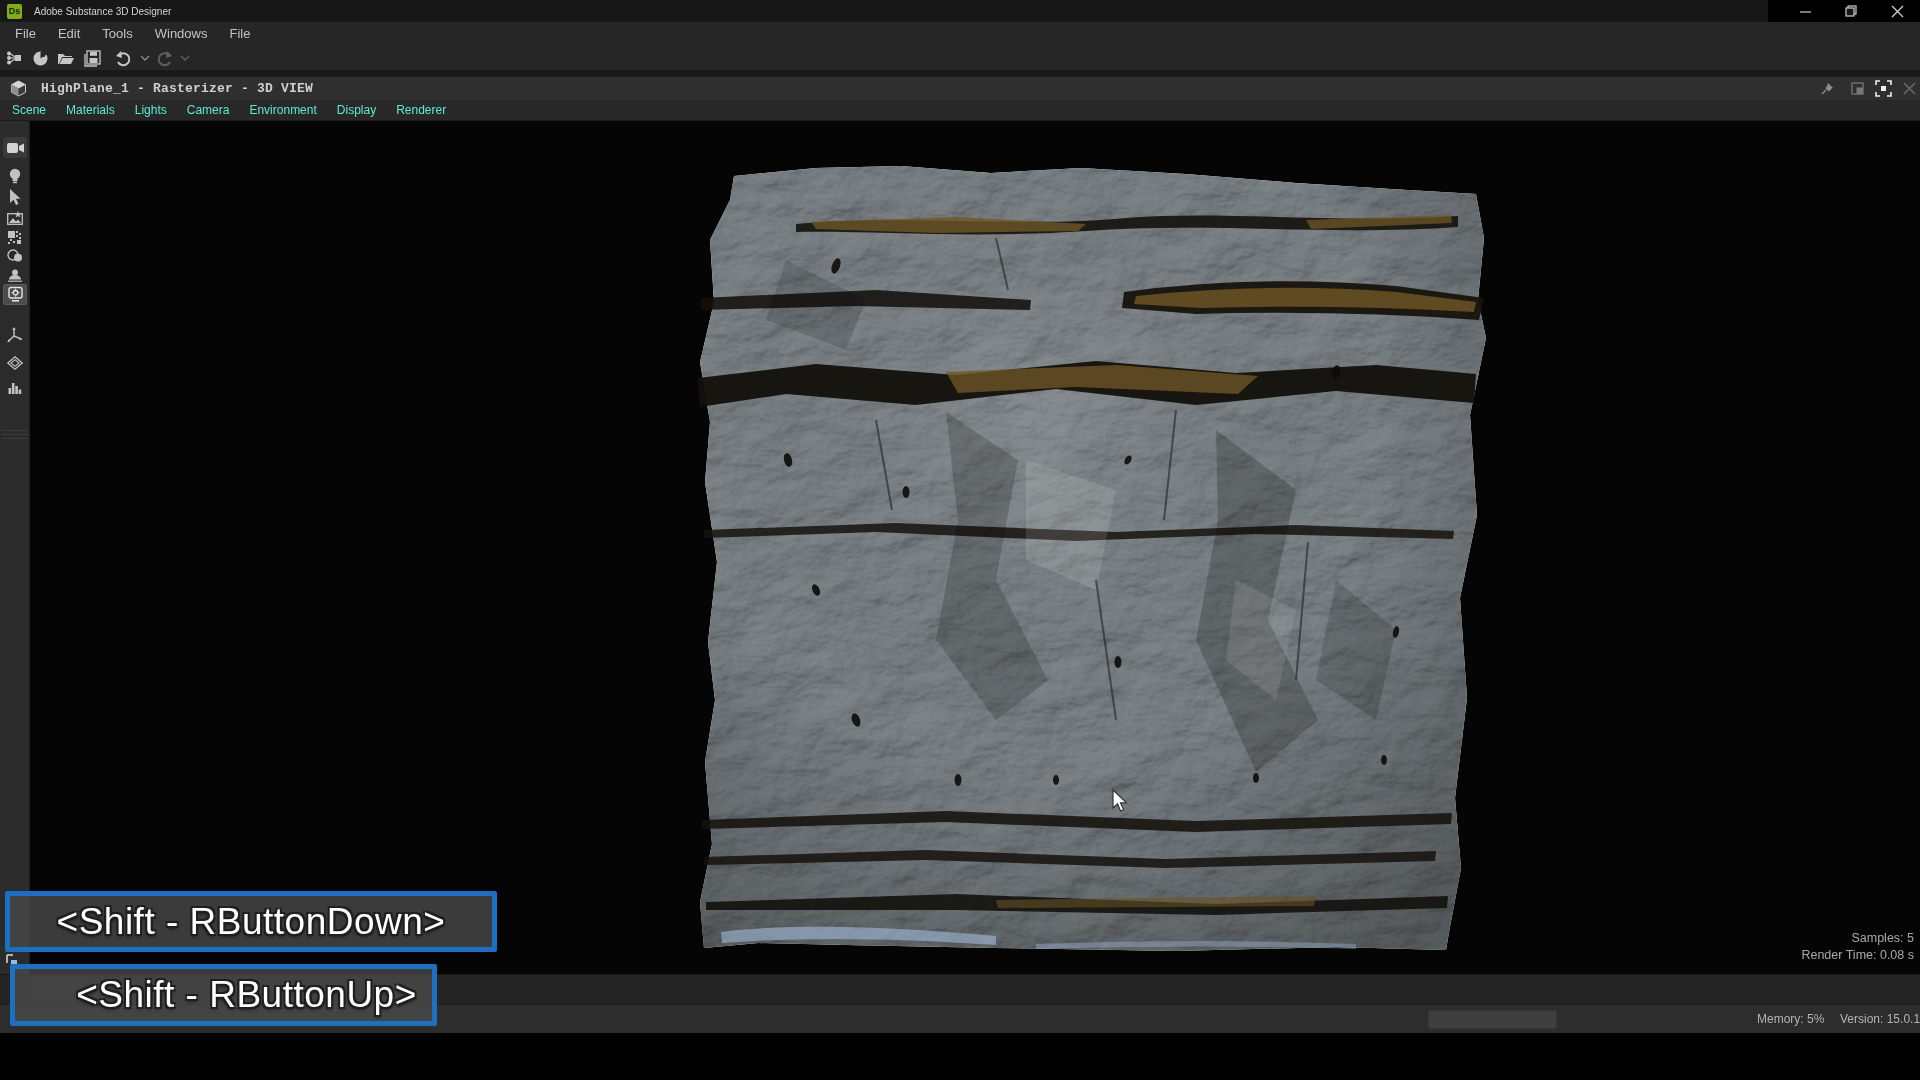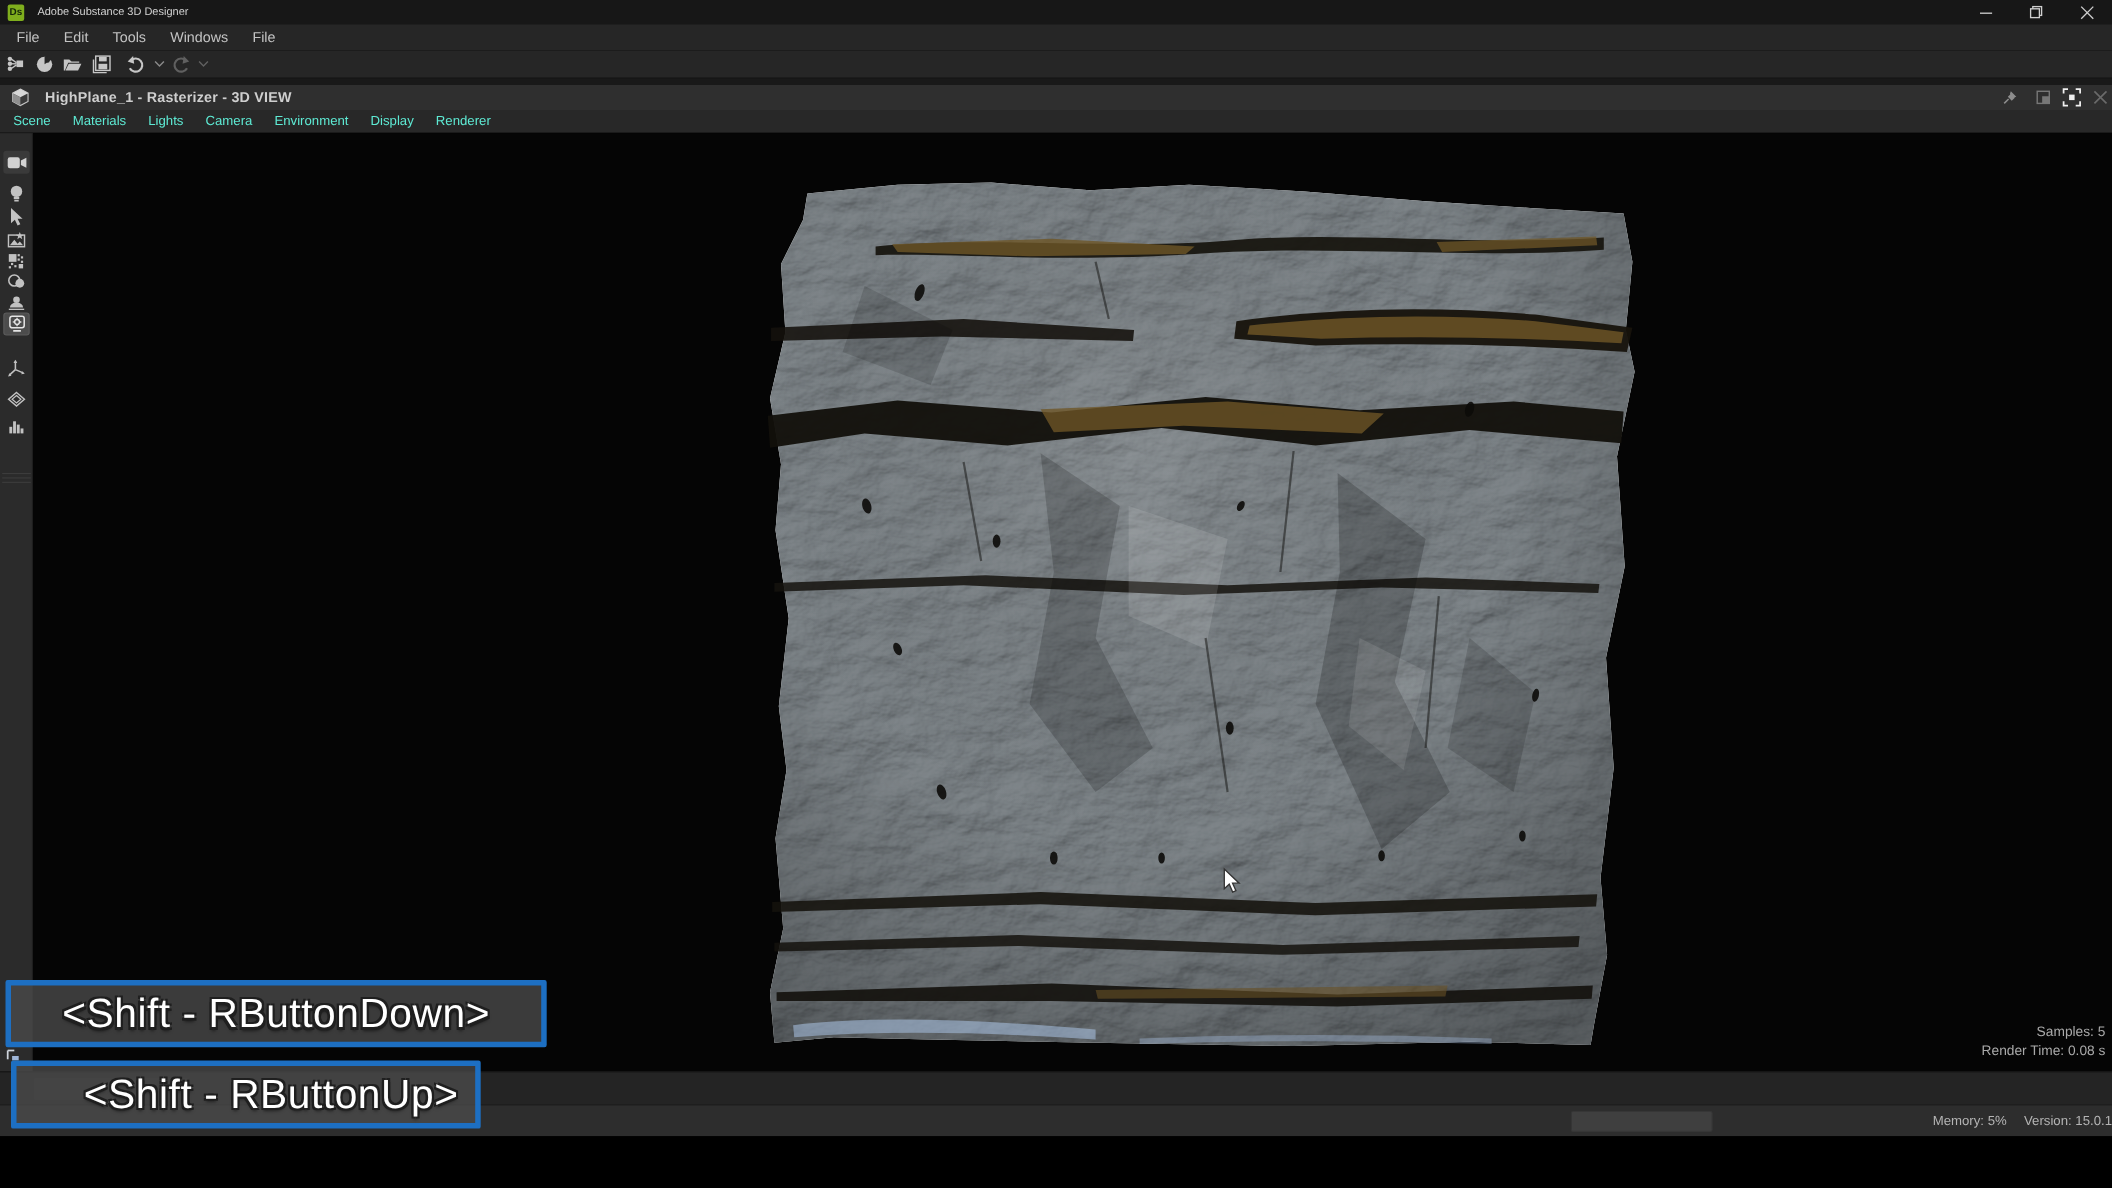--- a/index.html
+++ b/index.html
@@ -1,40 +1,40 @@
 <!DOCTYPE html>
 <html><head>
 <meta charset="utf-8">
 <style>
   * { margin:0; padding:0; box-sizing:border-box; }
   html,body { width:1920px; height:1080px; background:#000; overflow:hidden;
               font-family:"Liberation Sans", sans-serif; -webkit-font-smoothing:antialiased; }
 
   
-  #titlebar { position:absolute; left:0; top:0; width:1920px; height:22px; background:#171717;
+  #titlebar { position:absolute; left:0; top:0; width:1768px; height:22px; background:#171717;
               display:flex; align-items:center; }
   #app-badge { width:15px; height:15px; margin-left:7px; background:#7fae1d; border-radius:2px;
                color:#14250a; font-size:9px; font-weight:bold; display:flex; align-items:center; justify-content:center; }
   #app-title { color:#d2d2d2; font-size:10px; margin-left:12px; }
   .winbtn { position:absolute; top:0; width:46px; height:22px; display:flex; align-items:center; justify-content:center; }
   .winbtn svg { display:block; }
 
   #menubar { position:absolute; left:0; top:22px; width:1920px; height:24px; background:#262626;
              display:flex; align-items:center; padding-left:4px; }
   .menu-item { color:#c3c3c3; font-size:13px; padding:16px 11px; line-height:24px; }
 
   #toolbar { position:absolute; left:0; top:46px; width:1920px; height:25px; background:#262626; border-bottom:1px solid #1c1c1c; }
   .tbtn { position:absolute; top:2px; width:22px; height:20px; display:flex; align-items:center; justify-content:center; }
 
   #dock-gap { position:absolute; left:0; top:71px; width:1920px; height:6px; background:#191919; }
 
   
   #panel-title { position:absolute; left:0; top:77px; width:1920px; height:23px; background:#2f2f2f;
                  display:flex; align-items:center; }
-  #panel-title-text { color:#cfcfcf; font-size:13px; font-weight:bold; margin-left:14px; letter-spacing:.2px; }
+  #panel-title-text { color:#cfcfcf; font-size:13px; font-weight:bold; margin-left:14px; letter-spacing:.2px;font-family:Liberation Mono, monospace; }
   .phbtn { position:absolute; top:2px; width:22px; height:19px; display:flex; align-items:center; justify-content:center; }
 
   #panel-menu { position:absolute; left:0; top:100px; width:1920px; height:21px; background:#282828;
                 display:flex; align-items:center; padding-left:2px; border-bottom:1px solid #1a1a1a; }
   .pmenu-item { color:#5eead4; font-size:12px; padding:0 10px; line-height:21px; }
 
   
   #left-rail { position:absolute; left:0; top:121px; width:30px; height:853px; background:#2b2b2b; border-right:1px solid #1e1e1e; }
   .rbtn { position:absolute; left:3px; width:24px; height:21px; border-radius:3px; display:flex; align-items:center; justify-content:center; }
   .rbtn.subtle { background:#3a3a3a; }

